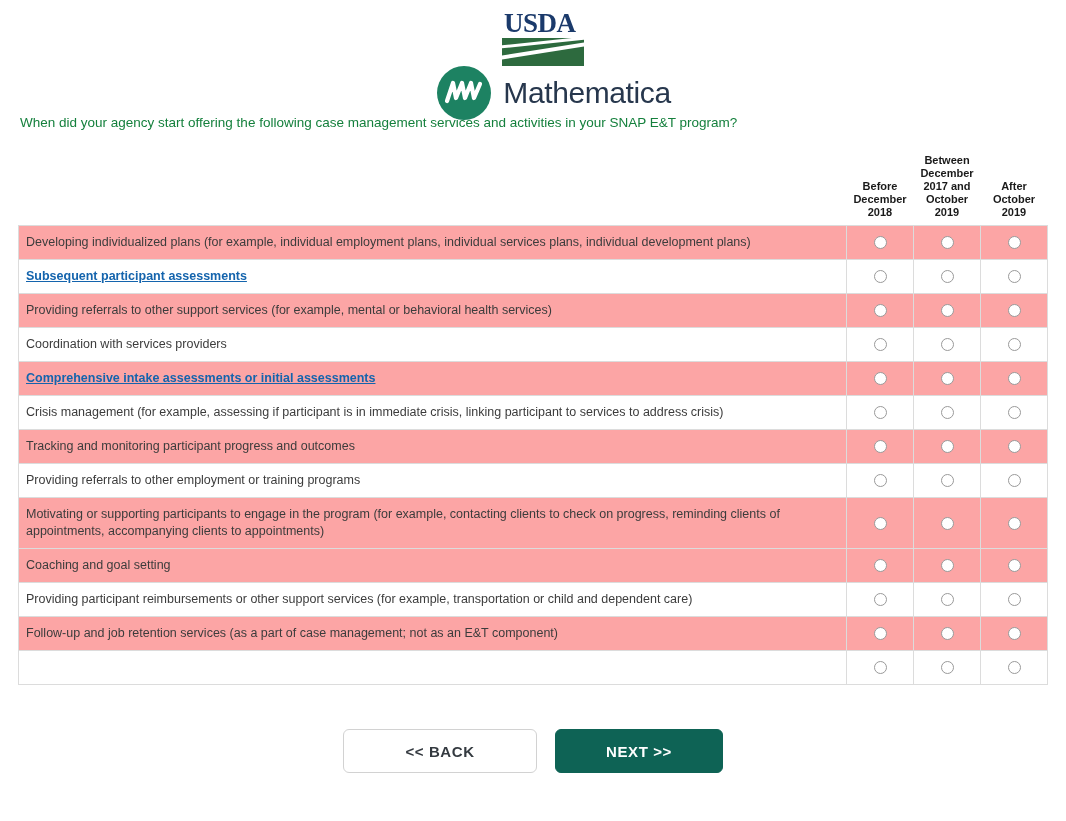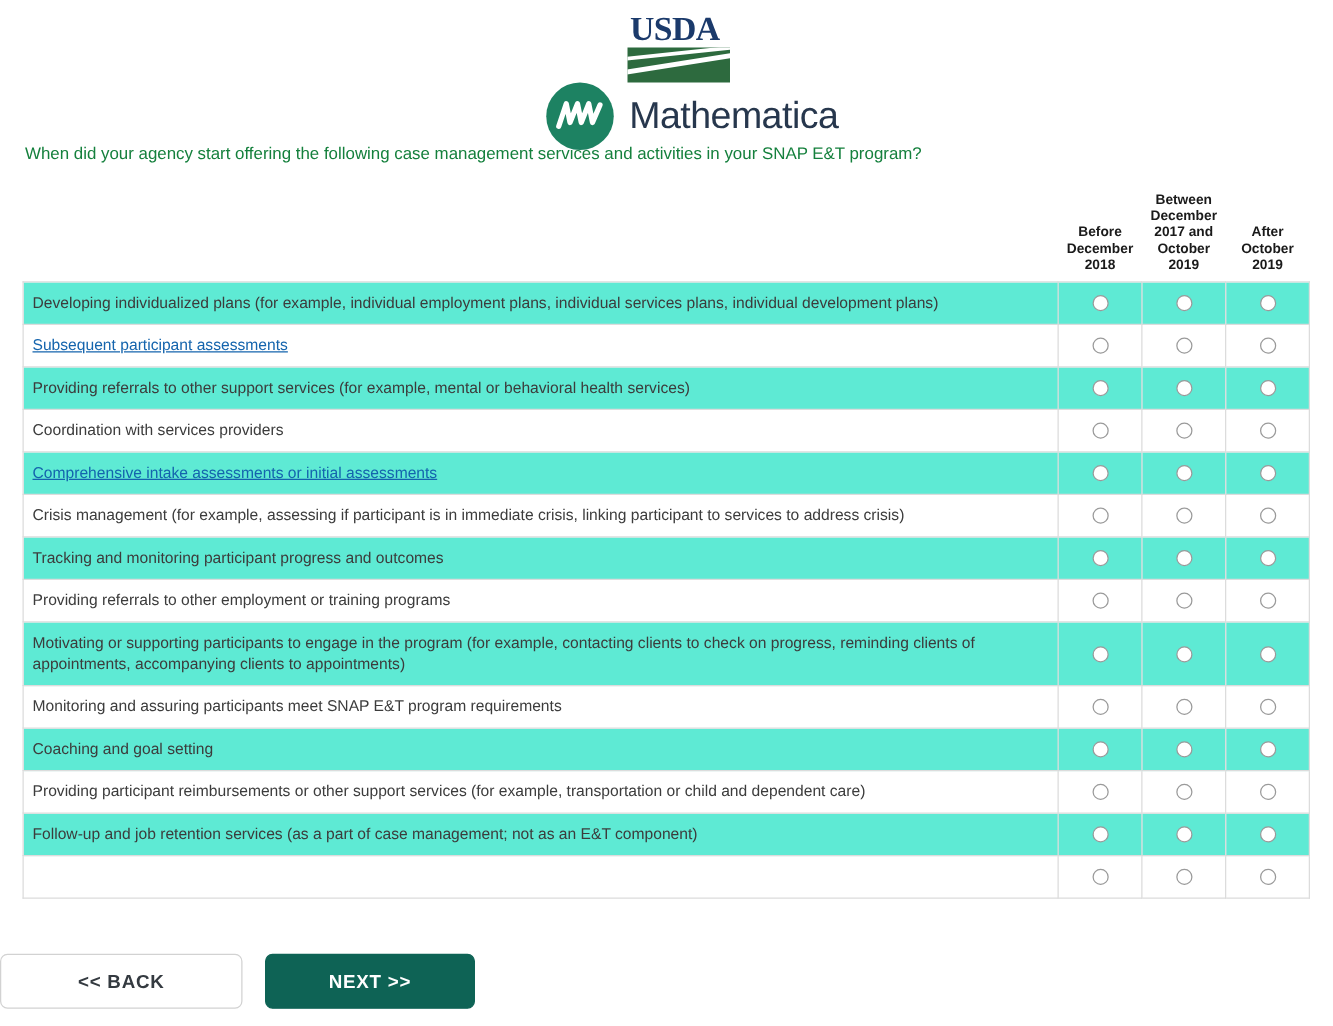--- a/index.html
+++ b/index.html
@@ -127,46 +127,47 @@
     vertical-align: middle;
   }
   table.matrix tbody td.label-cell {
     padding: 8px 8px 8px 7px;
     text-align: left;
   }
   table.matrix tbody td.opt-cell {
     text-align: center;
     padding: 8px 0;
   }
-  table.matrix tbody tr.shaded td { background: #5eead4; }
+  table.matrix tbody tr.shaded td { background: #fca5a5; }
   table.matrix tbody tr.plain td  { background: #ffffff; }
 
   .row-link {
     color: #1464ad;
-    font-weight: normal;
+    font-weight: bold;
     text-decoration: underline;
     cursor: pointer;
     font-size: 12.5px;
   }
 
   .radio {
     display: inline-block;
     width: 13px;
     height: 13px;
     border: 1px solid #9a9a9a;
     border-radius: 50%;
     background: #ffffff;
     vertical-align: middle;
     cursor: pointer;
   }
 
   
   .btn-row {
     margin-top: 44px;
     display: flex;
+    justify-content: center;
     gap: 18px;
   }
   .btn {
     font-family: "Liberation Sans", sans-serif;
     font-size: 15px;
     font-weight: bold;
     letter-spacing: 0.6px;
     border-radius: 6px;
     cursor: pointer;
     display: flex;
@@ -278,26 +279,20 @@
           <td class="opt-cell"><span class="radio"></span></td>
           <td class="opt-cell"><span class="radio"></span></td>
           <td class="opt-cell"><span class="radio"></span></td>
         </tr>
         <tr class="shaded">
           <td class="label-cell"><span>Motivating or supporting participants to engage in the program (for example, contacting clients to check on progress, reminding clients of appointments, accompanying clients to appointments)</span></td>
           <td class="opt-cell"><span class="radio"></span></td>
           <td class="opt-cell"><span class="radio"></span></td>
           <td class="opt-cell"><span class="radio"></span></td>
         </tr>
-        <tr class="plain">
-          <td class="label-cell"><span>Monitoring and assuring participants meet SNAP E&amp;T program requirements</span></td>
-          <td class="opt-cell"><span class="radio"></span></td>
-          <td class="opt-cell"><span class="radio"></span></td>
-          <td class="opt-cell"><span class="radio"></span></td>
-        </tr>
         <tr class="shaded">
           <td class="label-cell"><span>Coaching and goal setting</span></td>
           <td class="opt-cell"><span class="radio"></span></td>
           <td class="opt-cell"><span class="radio"></span></td>
           <td class="opt-cell"><span class="radio"></span></td>
         </tr>
         <tr class="plain">
           <td class="label-cell"><span>Providing participant reimbursements or other support services (for example, transportation or child and dependent care)</span></td>
           <td class="opt-cell"><span class="radio"></span></td>
           <td class="opt-cell"><span class="radio"></span></td>

